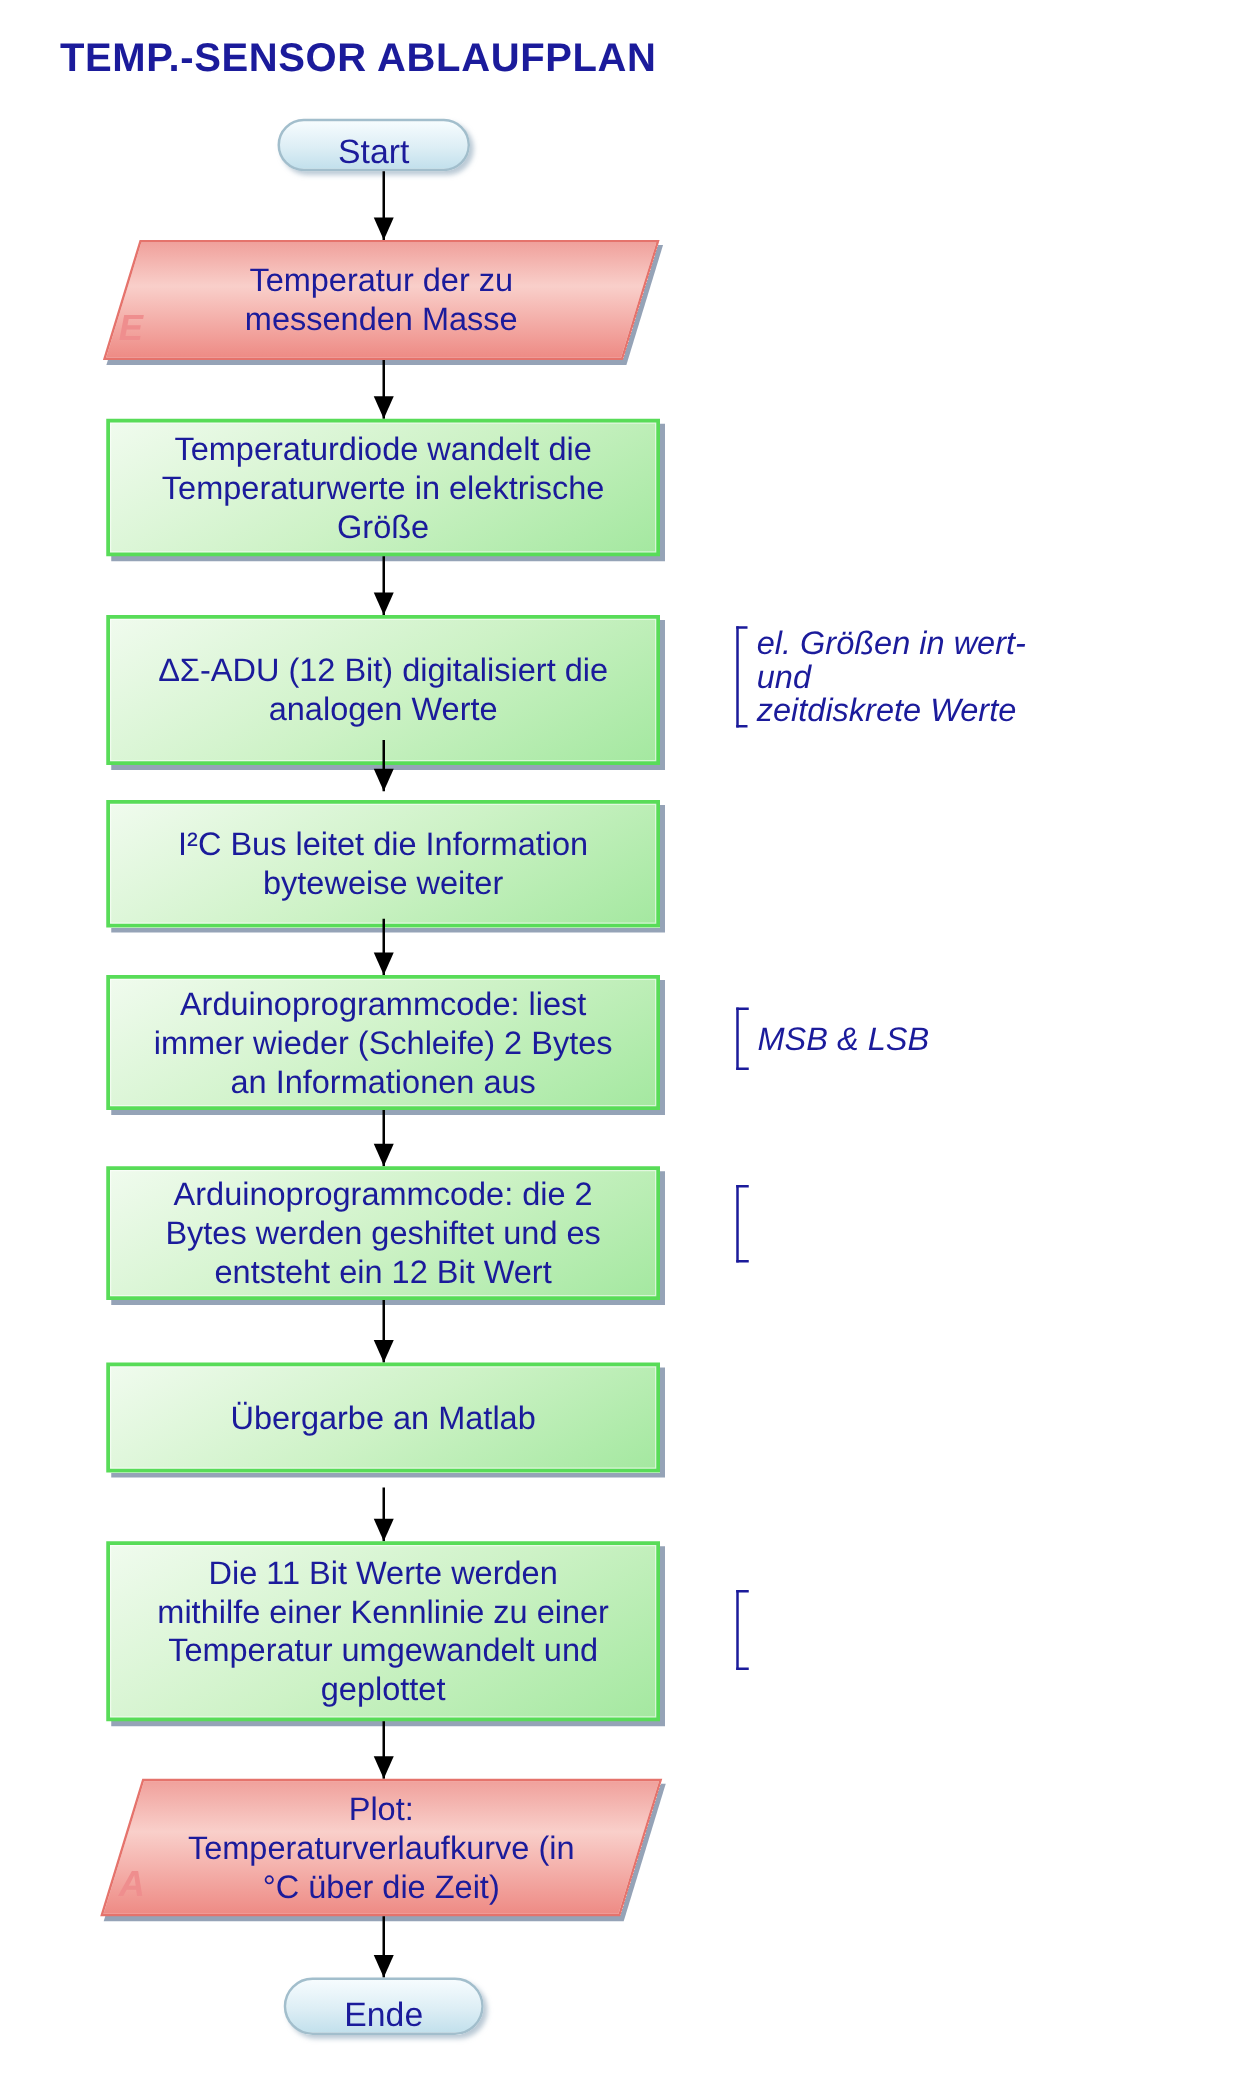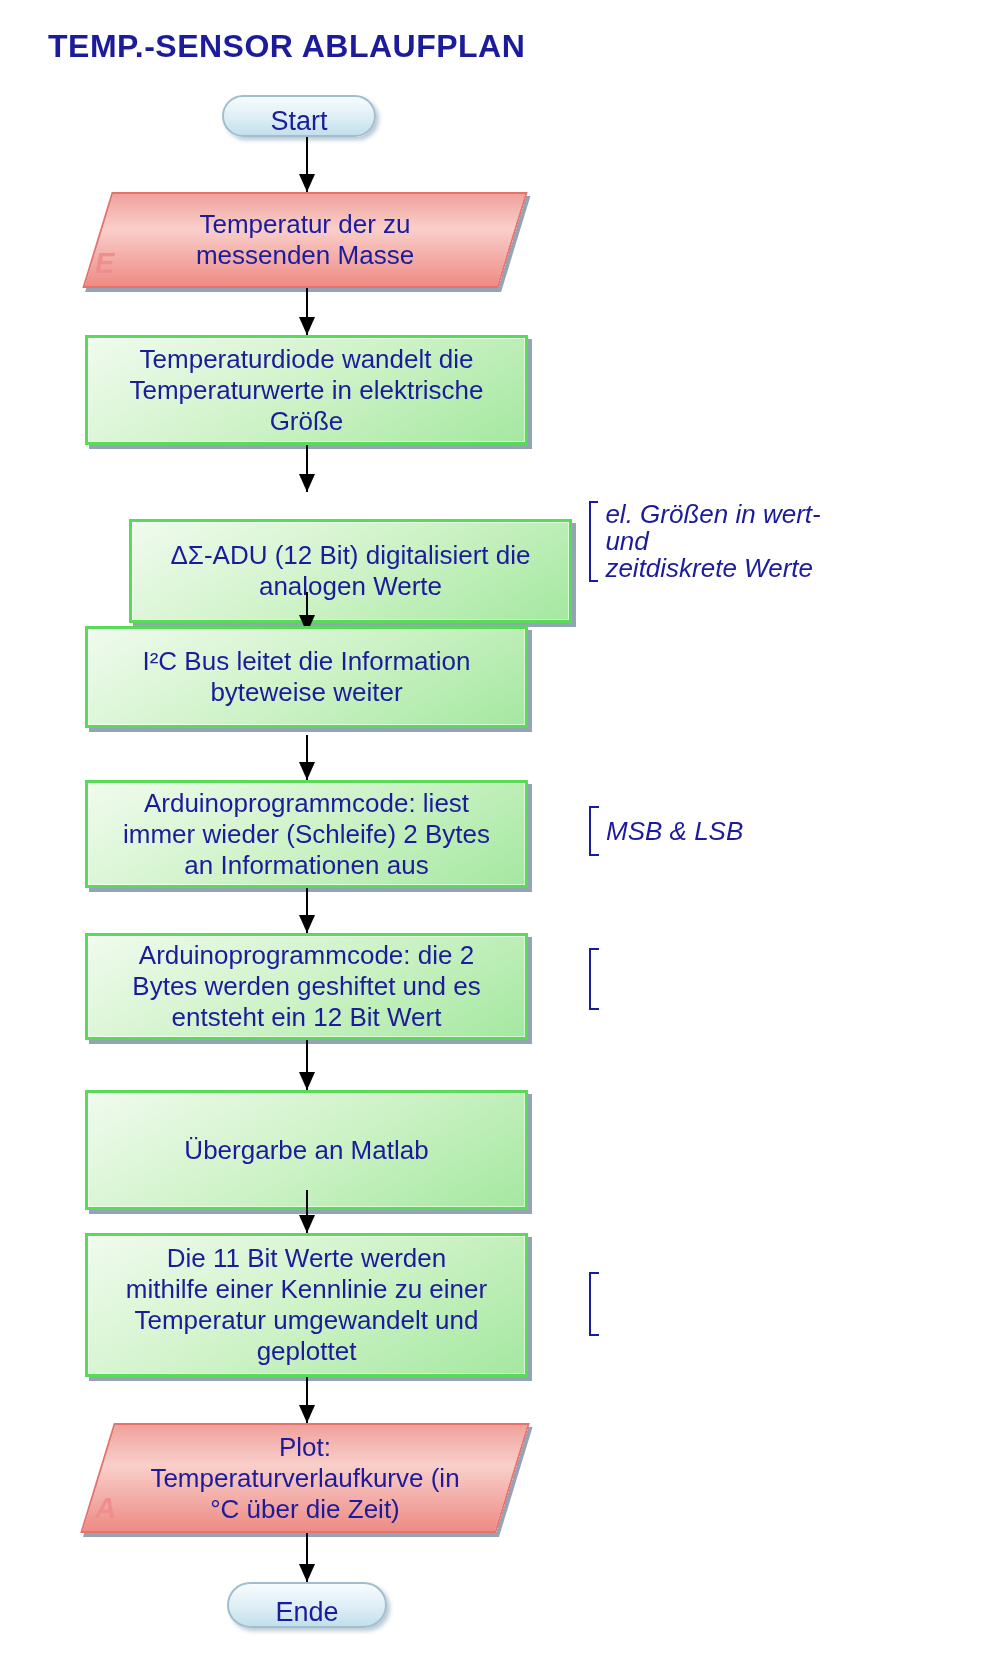--- a/index.html
+++ b/index.html
@@ -141,35 +141,35 @@
 <div class="process" style="top:335px; height:110px;">
   <span class="node-label">Temperaturdiode wandelt die
 Temperaturwerte in elektrische
 Größe</span>
 </div>
 
 <div class="arrow" style="top:445px; height:47px;">
   <span class="arrowhead"></span>
 </div>
 
-<div class="process" style="top:519px; height:104px;margin-left:44px;">
+<div class="process" style="top:492px; height:120px;">
   <span class="node-label">ΔΣ-ADU (12 Bit) digitalisiert die
 analogen Werte</span>
 </div>
 <div class="note" style="left:589px; top:501px; min-height:62px; width:262px;">
   <div class="bracket"></div>
   <div class="note-text">el. Größen in wert- und
 zeitdiskrete Werte</div>
 </div>
 
 <div class="arrow" style="top:592px; height:41px;">
   <span class="arrowhead"></span>
 </div>
 
-<div class="process" style="top:626px; height:102px;">
+<div class="process" style="top:640px; height:102px;">
   <span class="node-label">I²C Bus leitet die Information
 byteweise weiter</span>
 </div>
 
 <div class="arrow" style="top:735px; height:45px;">
   <span class="arrowhead"></span>
 </div>
 
 <div class="process" style="top:780px; height:108px;">
   <span class="node-label">Arduinoprogrammcode: liest
@@ -191,21 +191,21 @@
 entsteht ein 12 Bit Wert</span>
 </div>
 <div class="note" style="left:589px; top:948px; min-height:62px; width:270px;">
   <div class="bracket"></div>
 </div>
 
 <div class="arrow" style="top:1040px; height:50px;">
   <span class="arrowhead"></span>
 </div>
 
-<div class="process" style="top:1090px; height:120px;">
+<div class="process" style="top:1090px; height:88px;">
   <span class="node-label">Übergarbe an Matlab</span>
 </div>
 
 <div class="arrow" style="top:1190px; height:43px;">
   <span class="arrowhead"></span>
 </div>
 
 <div class="process" style="top:1233px; height:144px;">
   <span class="node-label">Die 11 Bit Werte werden
 mithilfe einer Kennlinie zu einer

